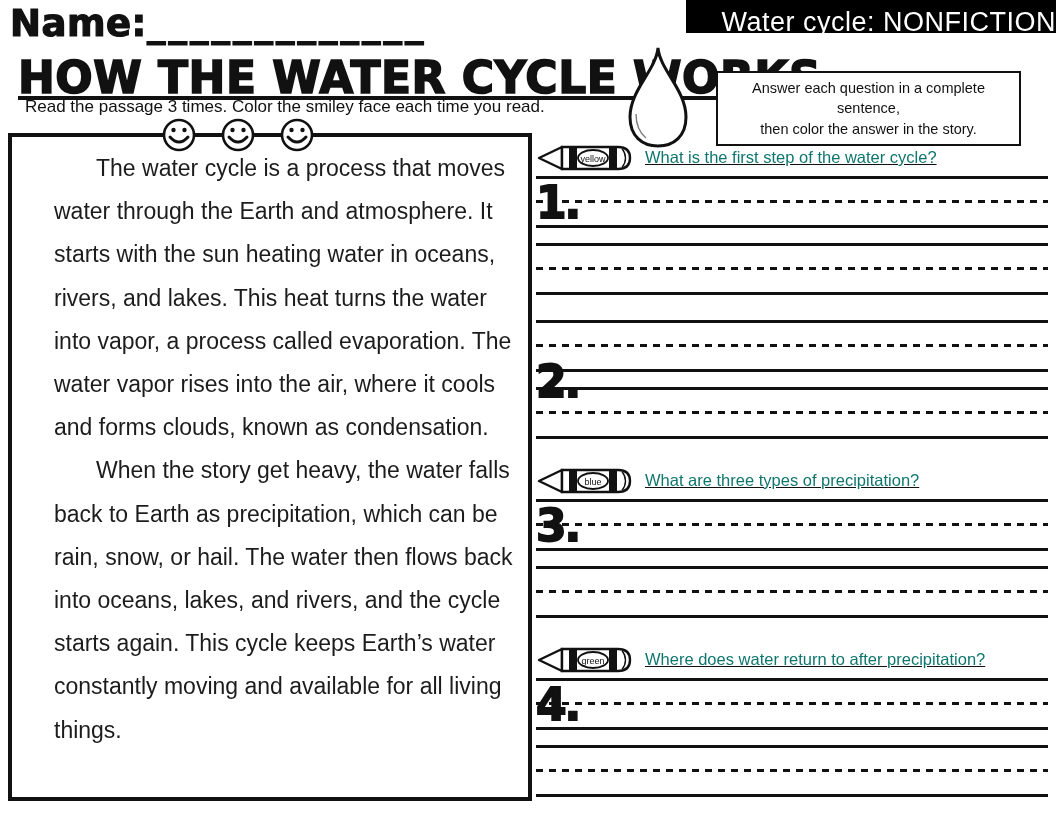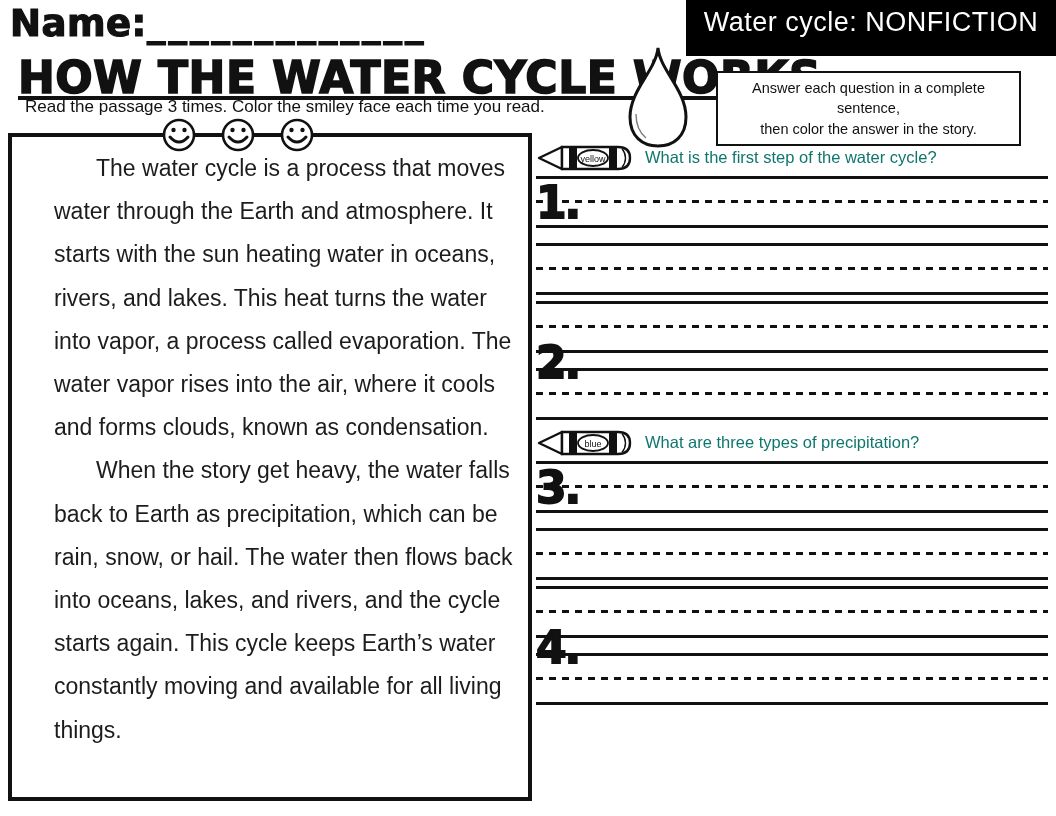--- a/index.html
+++ b/index.html
@@ -22,26 +22,26 @@
     font-size: 37px;
     letter-spacing: 0.5px;
     -webkit-text-stroke: 1.2px #111;
     white-space: nowrap;
   }
   .name-blank { letter-spacing: 3px; }
 
   .banner {
     position: absolute;
     left: 686px; top: 0;
-    width: 370px; height: 56px;
+    width: 370px; height: 33px;
     background: #000000;
     color: #ffffff;
     font-size: 27px;
     line-height: 45px;
-    text-align: center;
+    text-align: right;
     letter-spacing: 0.5px;
   }
 
   .title {
     position: absolute;
     left: 18px; top: 52px;
     font-family: "DejaVu Sans", sans-serif;
     font-weight: 900;
     font-size: 44px;
     letter-spacing: 0.5px;
@@ -99,21 +99,21 @@
     color: #1c1c1c;
   }
   .passage-text p { text-indent: 42px; }
 
   
   .questions {
     position: absolute;
     left: 536px; top: 141px;
     width: 512px;
   }
-  .q-block { position: relative; margin-bottom: 6px; }
+  .q-block { position: relative; margin-bottom: 25px; text-decoration: underline; }
   .q-header {
     display: flex;
     align-items: center;
     gap: 9px;
     height: 33px;
     margin-bottom: 2px;
   }
   .crayon { width: 100px; height: 30px; flex: 0 0 auto; display: block; }
   .q-text { font-size: 16.5px; white-space: nowrap; color: #0f766e; }
   .line-set {
@@ -255,20 +255,34 @@
       <div class="q-number">3.</div>
       <div class="line-set">
           <div class="dash"></div>
         </div>
       <div class="line-set">
           <div class="dash"></div>
         </div>
     </div>
 
     <div class="q-block">
+      <div class="q-header">
+        <span class="crayon">
+          <svg viewBox="0 0 100 30" width="100" height="30">
+            <path d="M3,15 L26,4 L26,26 Z" fill="#fff" stroke="#111" stroke-width="2.4" stroke-linejoin="round"></path>
+            <path d="M26,4 H82 Q94,4 94,15 Q94,26 82,26 H26 Z" fill="#fff" stroke="#111" stroke-width="2.4"></path>
+            <path d="M86,5.5 Q89.5,10 89.5,15 Q89.5,20 86,24.5" fill="none" stroke="#111" stroke-width="1.4"></path>
+            <rect x="33" y="4" width="8" height="22" fill="#111"></rect>
+            <rect x="73" y="4" width="8" height="22" fill="#111"></rect>
+            <ellipse cx="57" cy="15" rx="15" ry="8" fill="#fff" stroke="#111" stroke-width="1.8"></ellipse>
+            <text x="57" y="18.5" text-anchor="middle" font-size="9" fill="#111">green</text>
+          </svg>
+        </span>
+        <span class="q-text">Where does water return to after precipitation?</span>
+      </div>
       <div class="q-number">4.</div>
       <div class="line-set">
           <div class="dash"></div>
         </div>
       <div class="line-set">
           <div class="dash"></div>
         </div>
     </div>
 
   </div>

